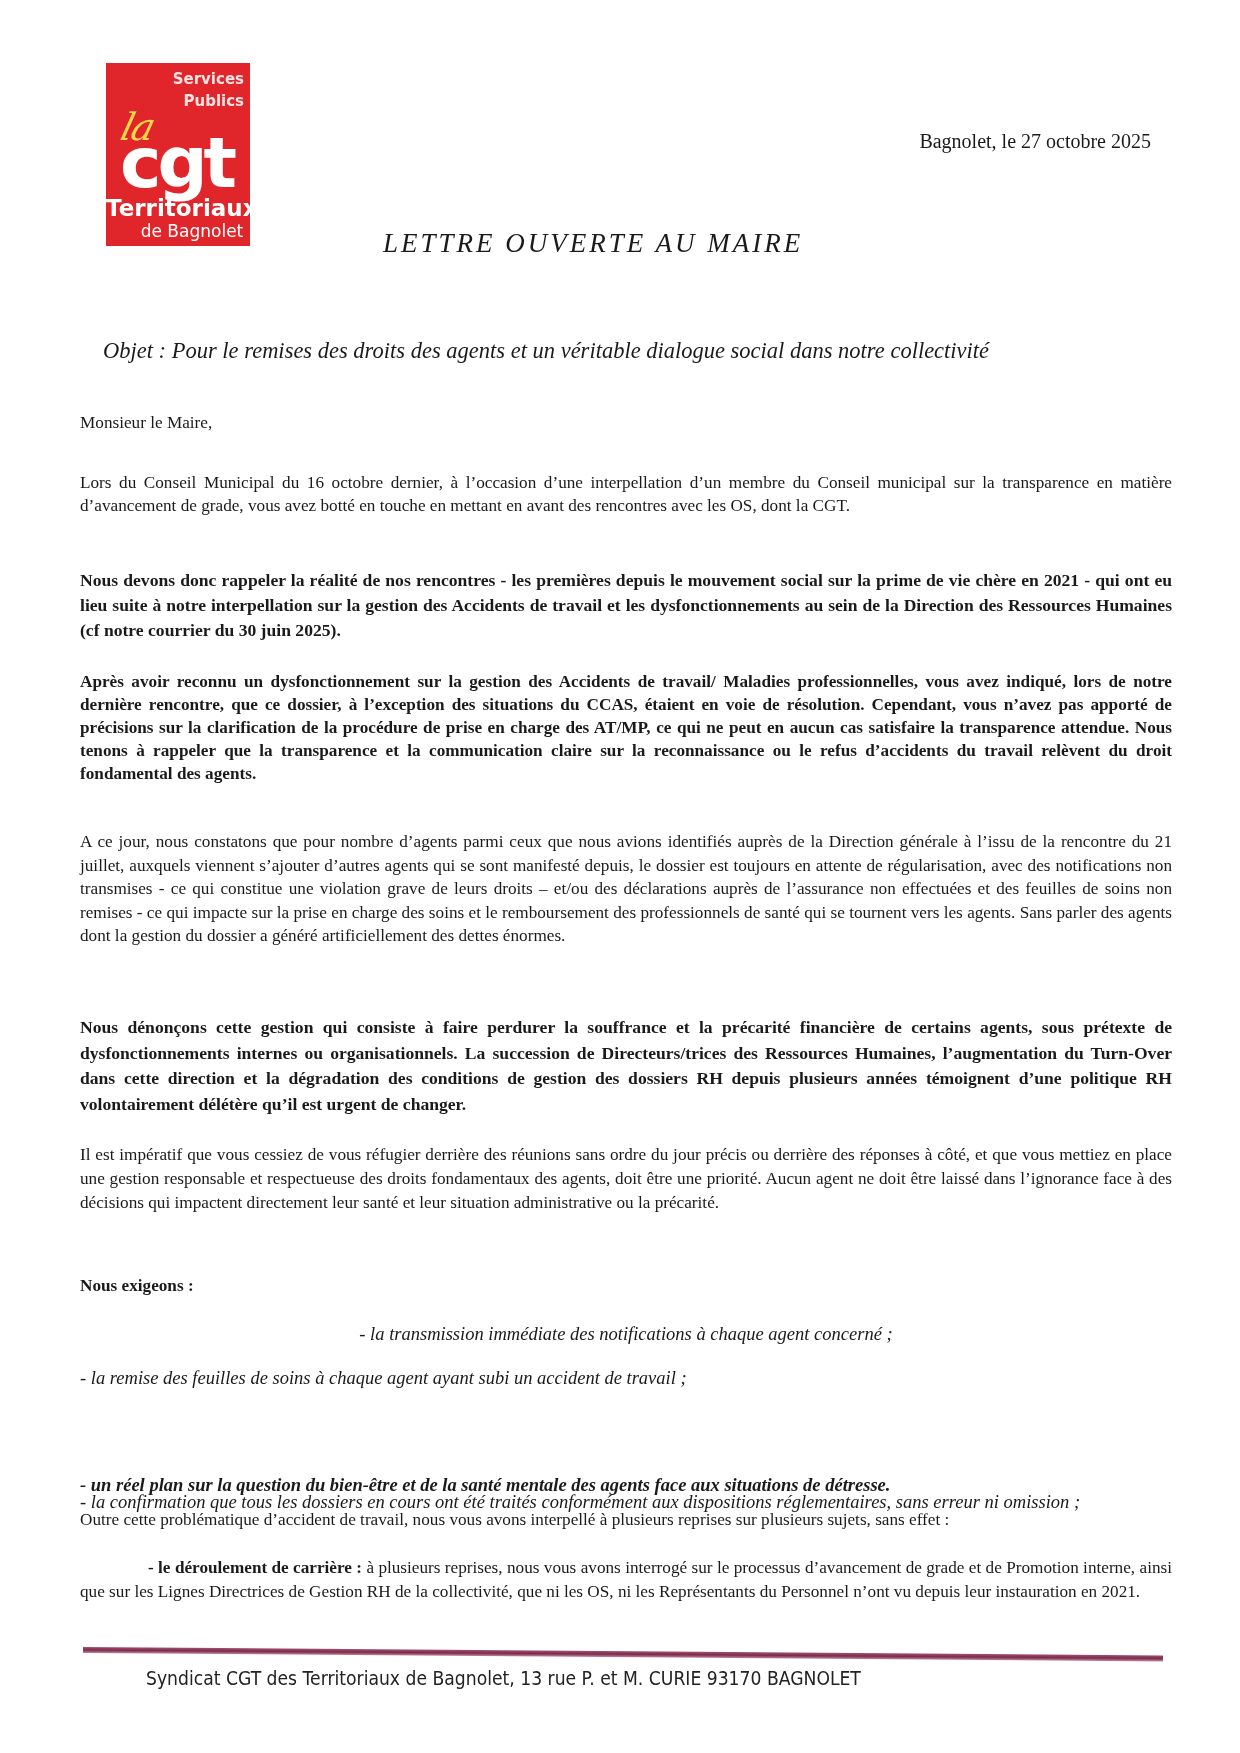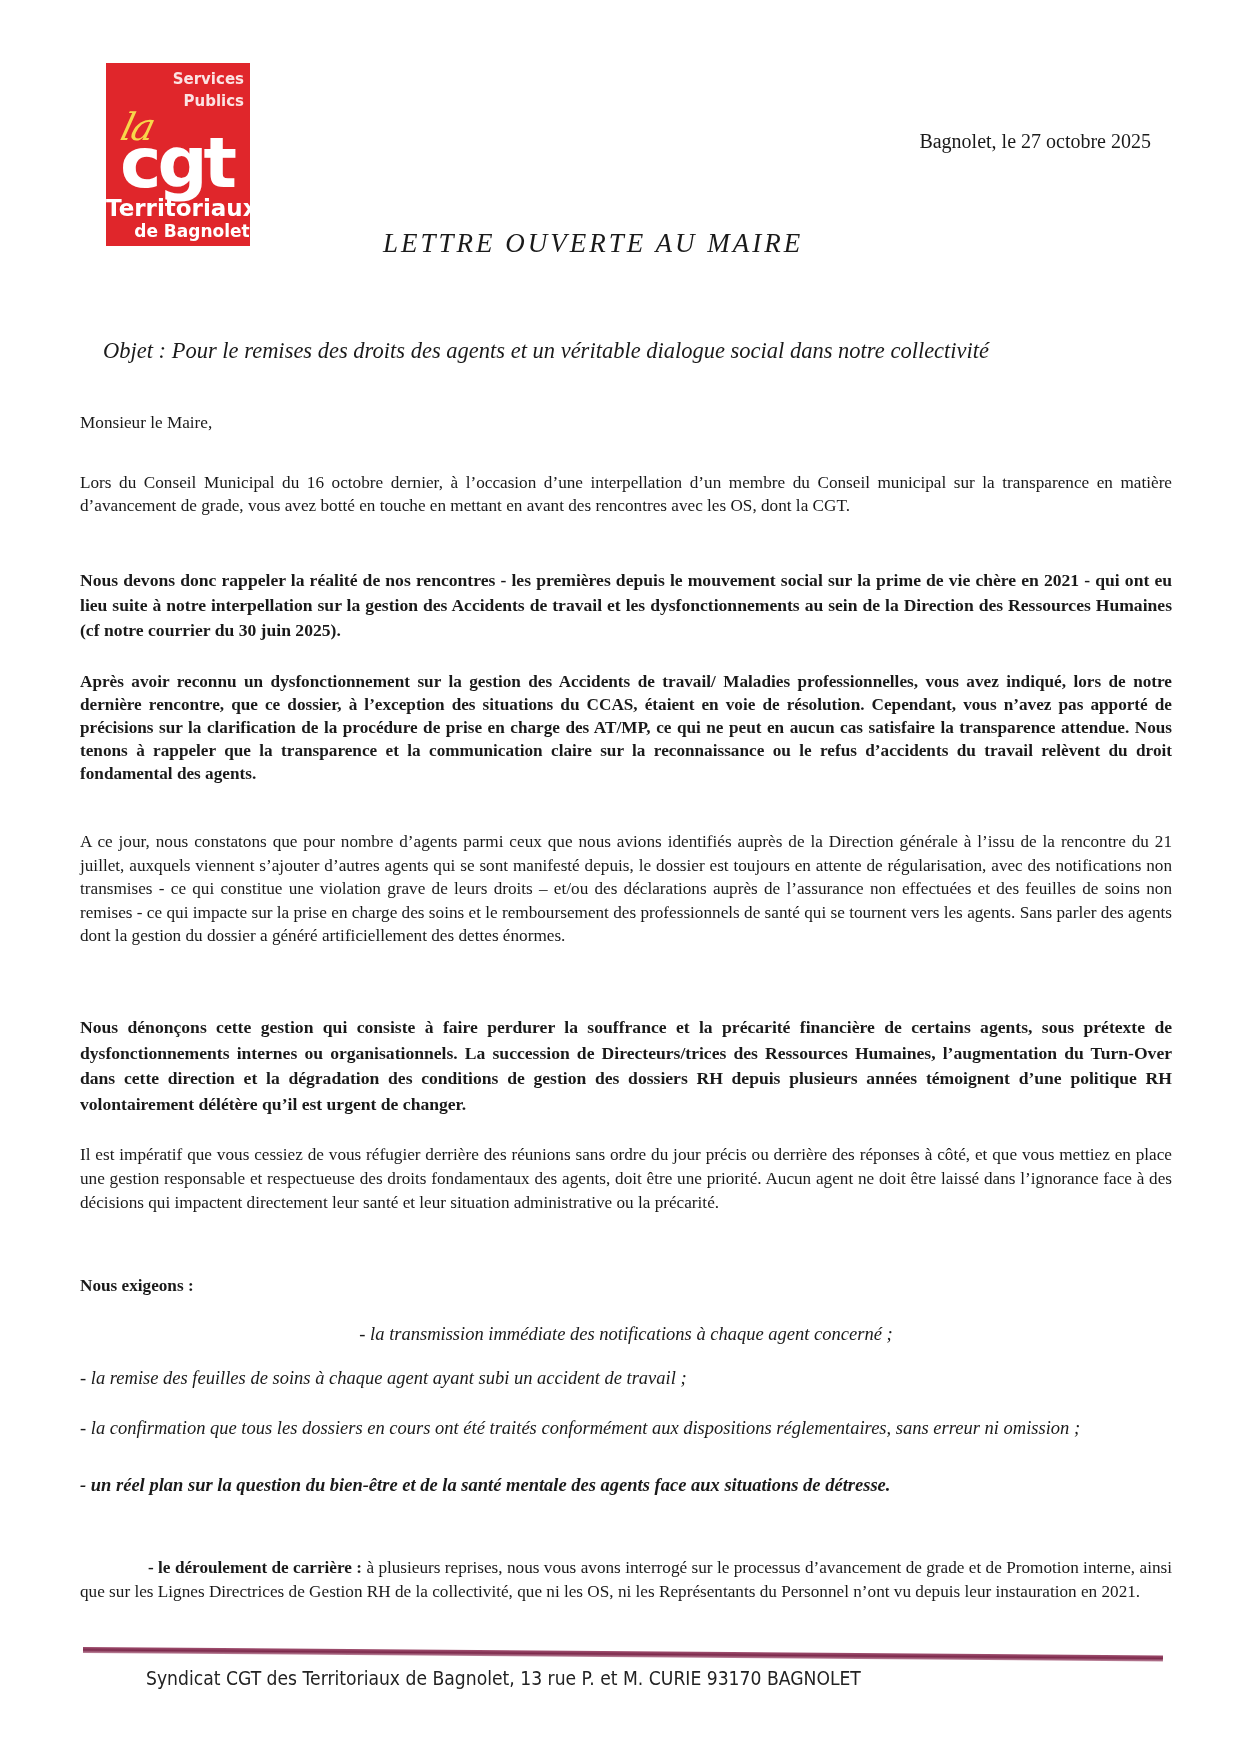--- a/index.html
+++ b/index.html
@@ -73,21 +73,21 @@
       font-weight: bold;
       line-height: 22px;
     }
     .logo .bag {
       position: absolute;
       left: 0;
       width: 172px;
       text-align: center;
       top: 157px;
       font-size: 17px;
-      font-weight: bold;
+      font-weight: normal;
       line-height: 22px;
     }
 
     .date {
       position: absolute;
       right: 89px;
       top: 130px;
       font-size: 20px;
     }
     .title {
@@ -127,21 +127,21 @@
       position: absolute;
       left: 80px;
       width: 1092px;
       font-size: 18.5px;
       font-style: italic;
       line-height: 24px;
       text-align: left;
     }
     .d1 { top: 1322px; text-align: center; }
     .d2 { top: 1366px; }
-    .d3 { top: 1416px; font-family: Liberation Serif, serif; }
+    .d3 { top: 1490px; font-family: Liberation Serif, serif; }
     .d4 { top: 1473px; font-weight: bold; }
     .p7 { top: 1509px; }
     .p8 { top: 1556px; line-height: 23.5px; text-indent: 68px; }
     .p8 .lead { font-weight: bold; }
 
     .footer-rule {
       position: absolute;
       left: 83px;
       top: 1647px;
       width: 1080px;
@@ -189,17 +189,18 @@
   <div class="body-text p4">A ce jour, nous constatons que pour nombre d’agents parmi ceux que nous avions identifiés auprès de la Direction générale à l’issu de la rencontre du 21 juillet, auxquels viennent s’ajouter d’autres agents qui se sont manifesté depuis, le dossier est toujours en attente de régularisation, avec des notifications non transmises - ce qui constitue une violation grave de leurs droits – et/ou des déclarations auprès de l’assurance non effectuées et des feuilles de soins non remises - ce qui impacte sur la prise en charge des soins et le remboursement des professionnels de santé qui se tournent  vers les agents. Sans parler des agents dont la gestion du dossier a généré artificiellement des dettes énormes.</div>
   <div class="body-text p5">Nous dénonçons cette gestion qui consiste à faire perdurer la souffrance et la précarité financière de certains agents, sous prétexte de dysfonctionnements internes ou organisationnels. La succession de Directeurs/trices des Ressources Humaines, l’augmentation du Turn-Over dans cette direction et la dégradation des conditions de gestion des dossiers RH depuis plusieurs années témoignent d’une politique RH volontairement délétère qu’il est urgent de changer.</div>
   <div class="body-text p6">Il est impératif que vous cessiez de vous réfugier derrière des réunions sans ordre du jour précis ou derrière des réponses à côté, et que vous mettiez en place une gestion responsable et respectueuse des droits fondamentaux des agents, doit être une priorité. Aucun agent ne doit être laissé dans l’ignorance face à des décisions qui impactent directement leur santé et leur situation administrative ou la précarité.</div>
 
   <div class="body-text exigeons">Nous exigeons :</div>
   <div class="demand d1">- la transmission immédiate des notifications à chaque agent concerné ;</div>
   <div class="demand d2">- la remise des feuilles de soins à chaque agent ayant subi un accident de travail ;</div>
   <div class="demand d3">- la confirmation que tous les dossiers en cours ont été traités conformément aux dispositions réglementaires, sans erreur ni omission ;</div>
   <div class="demand d4">- un réel plan sur la question du bien-être et de la santé mentale des agents face aux situations de détresse.</div>
 
+  <div class="body-text p7">Outre cette problématique d’accident de travail, nous vous avons interpellé à plusieurs reprises sur plusieurs sujets, sans effet :</div>
   <div class="body-text p8"><span class="lead">- le déroulement de carrière :</span><span> à plusieurs reprises, nous vous avons interrogé sur le processus d’avancement de grade et de Promotion interne, ainsi que sur les Lignes Directrices de Gestion RH de la collectivité, que ni les OS, ni les Représentants du Personnel n’ont vu depuis leur instauration en 2021.</span></div>
 
   <div class="footer-rule"></div>
   <div class="footer-text">Syndicat CGT des Territoriaux de Bagnolet, 13 rue P. et M. CURIE 93170 BAGNOLET</div>
 </div>
 
 </body></html>

